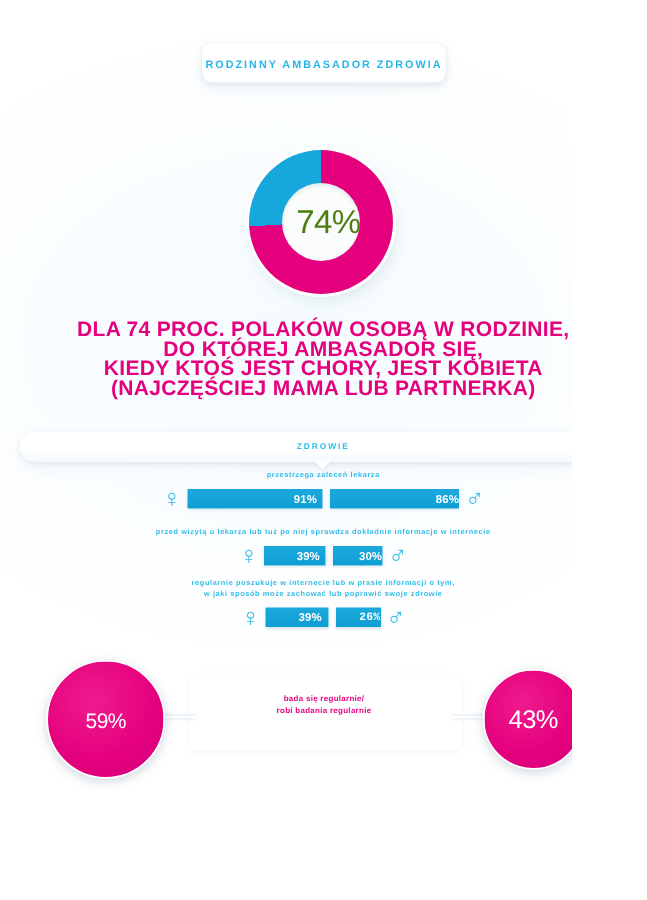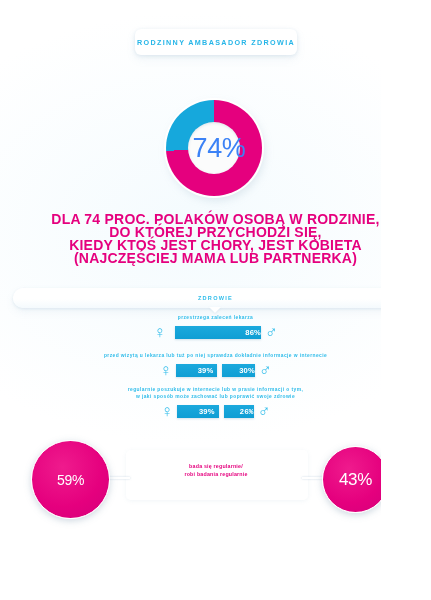--- a/index.html
+++ b/index.html
@@ -44,21 +44,21 @@
     background:conic-gradient(#e5007e 0deg 266.4deg, #16a8dc 266.4deg 360deg);
     box-shadow:0 0 0 2px #ffffff;
   }
   .donut-hole{
     position:absolute;left:22px;top:22px;width:52px;height:52px;border-radius:50%;
     background:#fbfcfc;
     box-shadow:inset 0 1px 3px rgba(110,140,165,.22);
     display:flex;align-items:center;justify-content:center;
   }
   .donut-hole span{
-    font-size:27px;color:#3b82f6;font-weight:400;letter-spacing:-.4px;
+    font-size:22px;color:#4d7c0f;font-weight:400;letter-spacing:-.4px;
     transform:translateX(5px);white-space:nowrap;
   }
 
   
   .headline{
     position:absolute;left:0;top:213px;width:431px;
     text-align:center;color:#e5007e;
     font-size:14px;font-weight:700;line-height:13.1px;letter-spacing:.22px;
   }
 
@@ -208,36 +208,39 @@
   <div class="donut-wrap">
     <div class="donut-shadow"></div>
     <div class="donut"></div>
     <div class="donut-hole">
       <span>74%</span>
     </div>
   </div>
 
   <div class="headline">
     <div>DLA 74 PROC. POLAKÓW OSOBĄ W RODZINIE,</div>
-    <div>DO KTÓREJ PRZYCHODZI SIĘ,</div>
+    <div>DO KTÓREJ AMBASADOR SIĘ,</div>
     <div>KIEDY KTOŚ JEST CHORY, JEST KOBIETA</div>
     <div>(NAJCZĘŚCIEJ MAMA LUB PARTNERKA)</div>
   </div>
 
   <div class="zdrowie-bar">
     <span>ZDROWIE</span>
   </div>
   <div class="zdrowie-notch"></div>
 
   <div class="stat" id="stat-0" style="top:314px;">
     <div class="caption">
       <div>przestrzega zaleceń lekarza</div>
     </div>
     <div class="bars">
       <span class="sym f">♀</span>
+      <div class="bar left" id="b0f" style="width: 86.45px;">
+        <span>91%</span>
+      </div>
       <div class="bar right" id="b0m" style="width: 81.7px;">
         <span>86%</span>
       </div>
       <span class="sym m">♂</span>
     </div>
   </div>
 
   <div class="stat" id="stat-1" style="top:352px;">
     <div class="caption">
       <div>przed wizytą u lekarza lub tuż po niej sprawdza dokładnie informacje w internecie</div>

